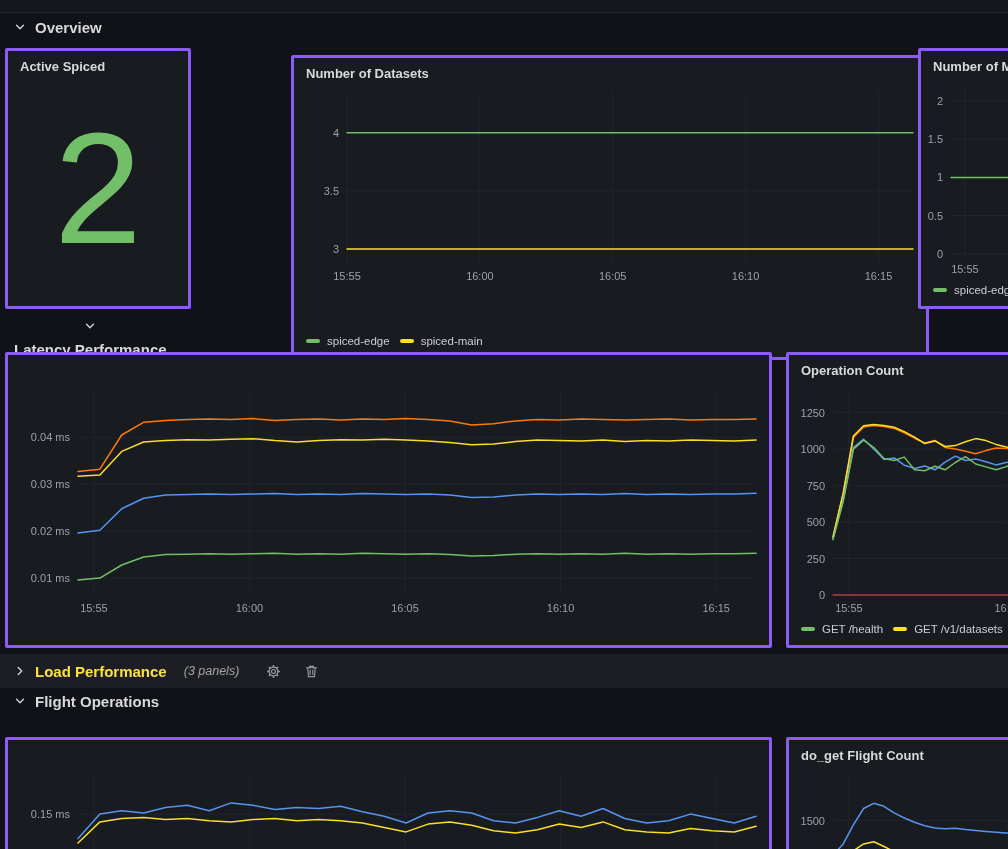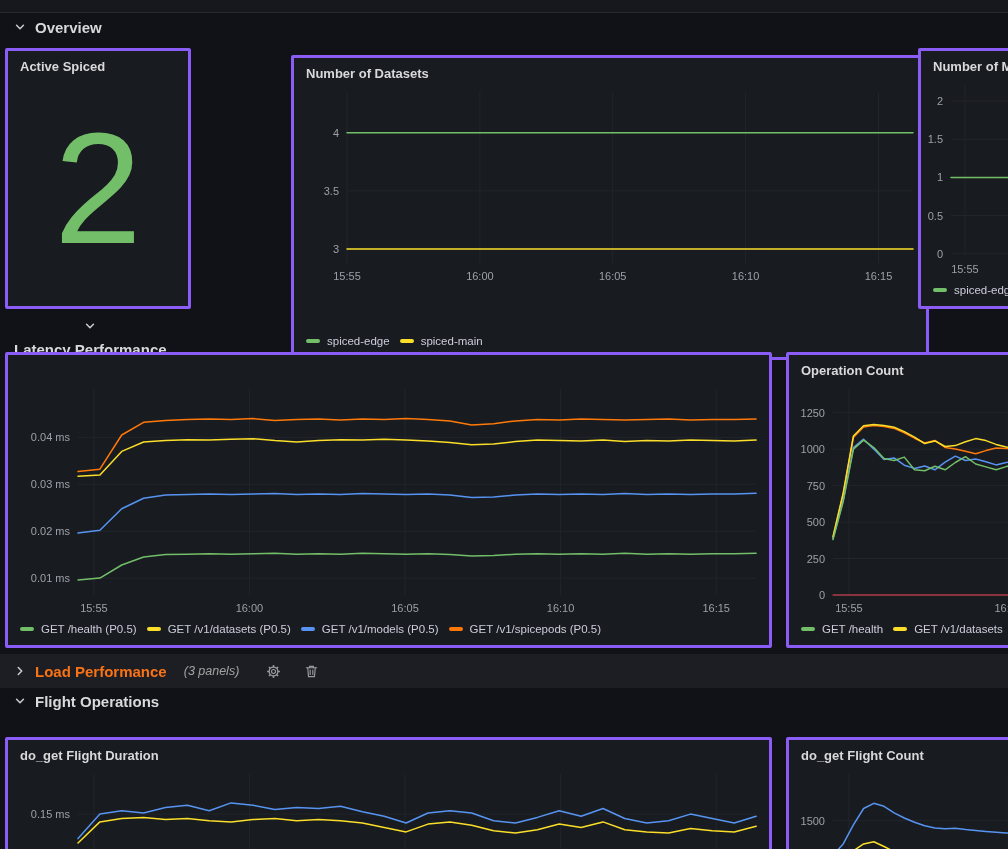--- a/index.html
+++ b/index.html
@@ -156,26 +156,20 @@
         <line x1="70" y1="101.3" x2="748" y2="101.3" stroke="#22252b" stroke-width="1"></line>
         <text x="62" y="105.3" fill="#9da0a8" font-size="11" text-anchor="end">0.03 ms</text>
         <line x1="70" y1="54.3" x2="748" y2="54.3" stroke="#22252b" stroke-width="1"></line>
         <text x="62" y="58.3" fill="#9da0a8" font-size="11" text-anchor="end">0.04 ms</text>
         <polyline points="70.0,88.6 91.9,86.2 113.7,52.0 135.6,39.3 157.5,37.4 179.4,36.5 201.2,36.0 223.1,36.5 245.0,35.6 266.9,37.4 288.7,36.5 310.6,36.0 332.5,37.0 354.4,36.0 376.2,36.5 398.1,35.6 420.0,36.5 441.9,37.9 463.7,42.1 485.6,40.7 507.5,37.9 529.4,36.5 551.2,37.0 573.1,36.0 595.0,36.5 616.8,37.0 638.7,36.5 660.6,36.0 682.5,37.0 704.3,36.5 726.2,36.5 748.1,36.0" fill="none" stroke="#FF780A" stroke-width="1.5" stroke-linejoin="round" stroke-linecap="round"></polyline>
         <polyline points="70.0,93.3 91.9,91.9 113.7,68.4 135.6,59.0 157.5,57.6 179.4,56.7 201.2,57.1 223.1,56.2 245.0,55.7 266.9,57.6 288.7,59.0 310.6,57.6 332.5,56.7 354.4,57.1 376.2,56.2 398.1,57.1 420.0,58.1 441.9,59.5 463.7,61.8 485.6,60.9 507.5,58.6 529.4,57.1 551.2,57.6 573.1,58.1 595.0,57.1 616.8,58.6 638.7,57.6 660.6,58.1 682.5,57.1 704.3,57.6 726.2,58.1 748.1,57.1" fill="none" stroke="#FADE2A" stroke-width="1.5" stroke-linejoin="round" stroke-linecap="round"></polyline>
         <polyline points="70.0,150.1 91.9,147.2 113.7,125.7 135.6,115.3 157.5,112.1 179.4,111.6 201.2,111.1 223.1,111.6 245.0,111.1 266.9,110.6 288.7,111.6 310.6,111.1 332.5,111.6 354.4,110.6 376.2,111.1 398.1,111.6 420.0,111.1 441.9,112.1 463.7,114.4 485.6,113.9 507.5,112.1 529.4,111.1 551.2,111.6 573.1,111.1 595.0,111.6 616.8,110.6 638.7,111.6 660.6,111.1 682.5,111.6 704.3,111.1 726.2,111.1 748.1,110.2" fill="none" stroke="#5794F2" stroke-width="1.5" stroke-linejoin="round" stroke-linecap="round"></polyline>
         <polyline points="70.0,197.0 91.9,195.1 113.7,182.0 135.6,174.0 157.5,171.6 179.4,171.2 201.2,170.7 223.1,171.2 245.0,170.7 266.9,170.2 288.7,171.2 310.6,170.7 332.5,171.2 354.4,170.2 376.2,170.7 398.1,171.2 420.0,170.7 441.9,171.6 463.7,173.1 485.6,172.6 507.5,171.2 529.4,170.7 551.2,171.2 573.1,170.7 595.0,171.2 616.8,170.2 638.7,171.2 660.6,170.7 682.5,171.2 704.3,170.7 726.2,170.7 748.1,170.2" fill="none" stroke="#73BF69" stroke-width="1.5" stroke-linejoin="round" stroke-linecap="round"></polyline>
       </svg>
     </div>
-  <div class="legend">
-      <span class="legend-item"><span class="swatch" style="background:#73BF69"></span>GET /health (P0.5)</span>
-      <span class="legend-item"><span class="swatch" style="background:#FADE2A"></span>GET /v1/datasets (P0.5)</span>
-      <span class="legend-item"><span class="swatch" style="background:#5794F2"></span>GET /v1/models (P0.5)</span>
-      <span class="legend-item"><span class="swatch" style="background:#FF780A"></span>GET /v1/spicepods (P0.5)</span>
-    </div>
 </div>
 
 <div class="panel" style="left:786px; top:352px; width:767px; height:296px;">
   <div class="panel-title">Operation Count</div>
   <div class="chart">
       <svg width="765" height="236" xmlns="http://www.w3.org/2000/svg">
         <line x1="59.9" y1="6" x2="59.9" y2="212" stroke="#22252b" stroke-width="1"></line>
         <text x="59.9" y="229" fill="#9da0a8" font-size="11" text-anchor="middle">15:55</text>
         <line x1="219.2" y1="6" x2="219.2" y2="212" stroke="#22252b" stroke-width="1"></line>
         <text x="219.2" y="229" fill="#9da0a8" font-size="11" text-anchor="middle">16:00</text>
@@ -203,21 +197,21 @@
       <span class="legend-item"><span class="swatch" style="background:#FADE2A"></span>GET /v1/datasets</span>
     </div>
 </div>
 
 <div class="row-collapsed">
   <span class="chev" style="color:#c9cad1; display:flex;">
     <svg width="12" height="12" viewBox="0 0 14 14">
         <path d="M5 3l4 4-4 4" fill="none" stroke="currentColor" stroke-width="1.8" stroke-linecap="round" stroke-linejoin="round"></path>
       </svg>
   </span>
-  <span style="font-size:15px; font-weight:700; color:#f97316;text-align:center;">Load Performance</span>
+  <span style="font-size:15px; font-weight:700; color:#fde047;text-align:center;">Load Performance</span>
   <span class="row-note">(3 panels)</span>
   <span class="row-icon">
     <svg width="15" height="15" viewBox="0 0 16 16" fill="none" stroke="currentColor">
       <circle cx="8" cy="8" r="2.1" stroke-width="1.2"></circle>
       <circle cx="8" cy="8" r="4.6" stroke-width="1.4"></circle>
       <g stroke-width="1.7">
         <line x1="8" y1="1.2" x2="8" y2="3.2"></line>
           <line x1="8" y1="12.8" x2="8" y2="14.8"></line>
         <line x1="1.2" y1="8" x2="3.2" y2="8"></line>
           <line x1="12.8" y1="8" x2="14.8" y2="8"></line>
@@ -242,21 +236,20 @@
 <div class="section-header" style="top:690px; left:14px;align-items:center;">
   <span class="chev">
     <svg width="12" height="12" viewBox="0 0 14 14">
         <path d="M3 5l4 4 4-4" fill="none" stroke="currentColor" stroke-width="1.8" stroke-linecap="round" stroke-linejoin="round"></path>
       </svg>
   </span>
   <span>Flight Operations</span>
 </div>
 
 <div class="panel" style="left:5px; top:737px; width:767px; height:296px;">
-  <div class="panel-title">do_get Flight Duration</div>
   <div class="chart no-legend">
       <svg width="765" height="266" xmlns="http://www.w3.org/2000/svg">
         <line x1="85.9" y1="6" x2="85.9" y2="242" stroke="#22252b" stroke-width="1"></line>
         <text x="85.9" y="259" fill="#9da0a8" font-size="11" text-anchor="middle">15:55</text>
         <line x1="241.4" y1="6" x2="241.4" y2="242" stroke="#22252b" stroke-width="1"></line>
         <text x="241.4" y="259" fill="#9da0a8" font-size="11" text-anchor="middle">16:00</text>
         <line x1="397.0" y1="6" x2="397.0" y2="242" stroke="#22252b" stroke-width="1"></line>
         <text x="397.0" y="259" fill="#9da0a8" font-size="11" text-anchor="middle">16:05</text>
         <line x1="552.6" y1="6" x2="552.6" y2="242" stroke="#22252b" stroke-width="1"></line>
         <text x="552.6" y="259" fill="#9da0a8" font-size="11" text-anchor="middle">16:10</text>

